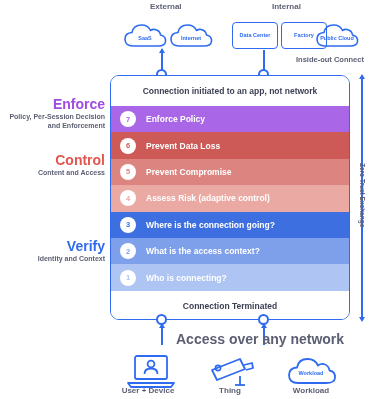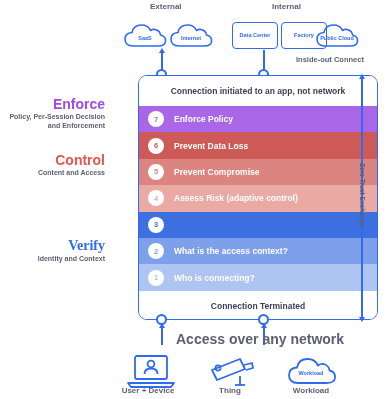--- a/index.html
+++ b/index.html
@@ -77,21 +77,20 @@
 
   
   .stack {
     position: absolute;
     left: 110px; top: 75px;
     width: 240px; height: 245px;
     border: 1.6px solid #2e6bf0;
     border-radius: 9px;
     background: #ffffff;
     overflow: hidden;
-    margin-left: 28px;
   }
   .cap {
     height: 30px;
     display: flex; align-items: center; justify-content: center;
     font-size: 8.5px; font-weight: bold; color: #3b3f52;
     background: #ffffff;
   }
   .row {
     height: 26.4px;
     display: flex; align-items: center;
@@ -218,40 +217,41 @@
     <div class="row" style="background:#dc8480;">
       <div class="num" style="color:#dc8480;">5</div>
       <div class="rtext">Prevent Compromise</div>
     </div>
     <div class="row" style="background:#eaa9a3;">
       <div class="num" style="color:#eaa9a3;">4</div>
       <div class="rtext">Assess Risk (adaptive control)</div>
     </div>
     <div class="row" style="background:#3e6fe0;">
       <div class="num" style="color:#3e6fe0;">3</div>
+      <div class="rtext">Where is the connection going?</div>
     </div>
     <div class="row" style="background:#7e9fea;">
       <div class="num" style="color:#7e9fea;">2</div>
       <div class="rtext">What is the access context?</div>
     </div>
     <div class="row" style="background:#aec4f2;">
       <div class="num" style="color:#aec4f2;">1</div>
       <div class="rtext">Who is connecting?</div>
     </div>
 
     <div class="cap">Connection Terminated</div>
   </div>
 
   <div class="grp-title" style="left:5px; top:96px; width:100px; color:#a04ce0;">Enforce</div>
   <div class="grp-sub" style="left:0px; top:112px;">Policy, Per-Session Decision and Enforcement</div>
 
   <div class="grp-title" style="left:5px; top:152px; width:100px; color:#e2574f;">Control</div>
   <div class="grp-sub" style="left:0px; top:168px;">Content and Access</div>
 
-  <div class="grp-title" style="left:5px; top:238px; width:100px; color:#2e6bf0;font-family:Liberation Serif, serif;">Verify</div>
+  <div class="grp-title" style="left:5px; top:238px; width:100px; color:#2e6bf0;">Verify</div>
   <div class="grp-sub" style="left:0px; top:254px;">Identity and Context</div>
 
   <div class="rail"></div>
   <div class="rail-text">Zero Trust Exchange</div>
 
   <div class="node" style="left:156px; top:314px;"></div>
   <div class="node" style="left:258px; top:314px;"></div>
   <div class="vline arrow-up" style="left:161px; top:327px; height:18px;"></div>
   <div class="vline arrow-up" style="left:263px; top:327px; height:18px;"></div>
   <div class="lbl-grey" style="left:176px; top:331px; font-size:14px;">Access over any network</div>

